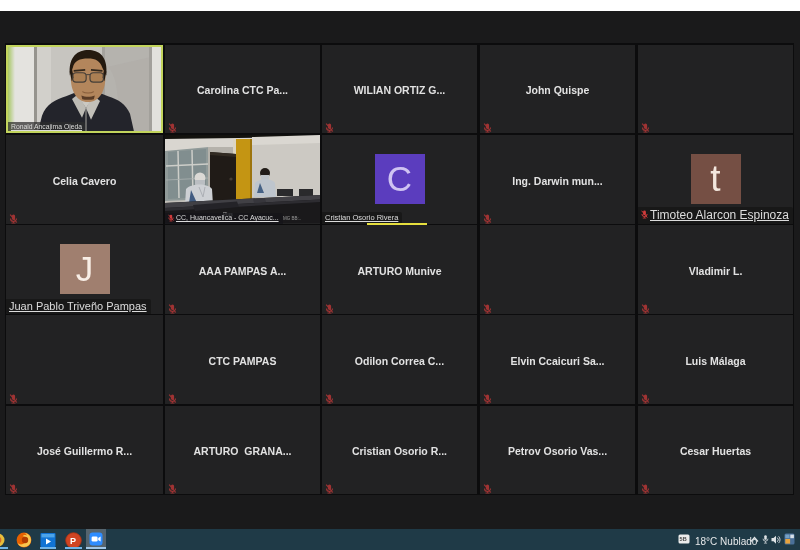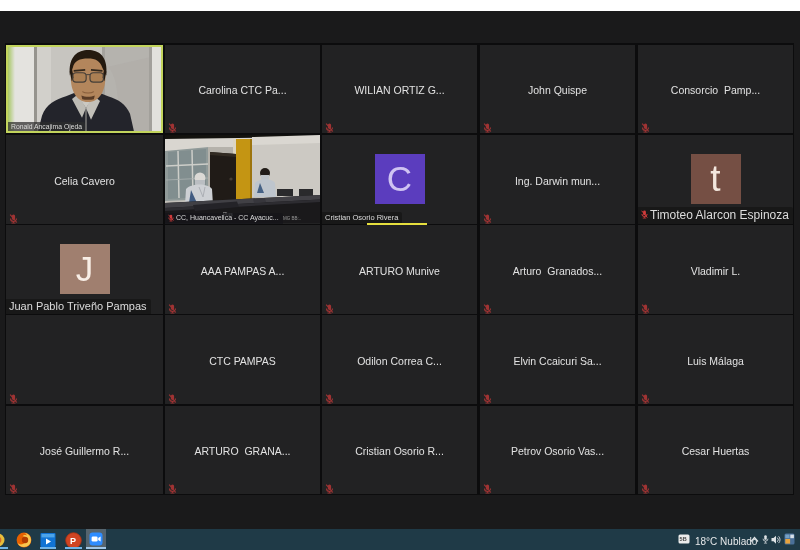--- a/index.html
+++ b/index.html
@@ -1,21 +1,21 @@
 <!DOCTYPE html>
 <html><head>
 <meta charset="utf-8">
 <style>
 html,body{margin:0;padding:0;}
 body{width:800px;height:550px;background:#ffffff;font-family:"Liberation Sans",sans-serif;overflow:hidden;position:relative;}
 *{-webkit-font-smoothing:antialiased;}
 .win{position:absolute;left:0;top:11px;width:800px;height:518px;background:#1a1a1b;}
 .tile{position:absolute;width:155px;height:88.5px;background:#222223;overflow:hidden;}
-.nm{position:absolute;left:0;right:0;top:calc(50% + 1.5px);transform:translateY(-50%);text-align:center;color:#e2e2e2;font-weight:normal;font-size:10.5px;}
-.lbl{position:absolute;left:0;bottom:0;display:flex;align-items:center;background:rgba(16,16,16,0.55);padding:1px 4px 2px 3px;color:#dcdcdc;font-size:7.5px;border-radius:0 2px 0 0;white-space:nowrap;}
+.nm{position:absolute;left:0;right:0;top:calc(50% + 1.5px);transform:translateY(-50%);text-align:center;color:#e2e2e2;font-weight:bold;font-size:10.5px;}
+.lbl{position:absolute;left:0;bottom:0;display:flex;align-items:center;background:rgba(16,16,16,0.55);padding:1px 4px 2px 3px;color:#dcdcdc;font-size:7.5px;border-radius:0 2px 0 0;white-space:nowrap;text-decoration:underline;}
 .mic{position:absolute;left:2.5px;bottom:0px;width:9px;height:10px;opacity:0.88;}
 .av{position:absolute;left:50%;top:19px;width:50px;height:50px;transform:translateX(-50%);display:flex;align-items:center;justify-content:center;}
 .taskbar{position:absolute;left:0;top:529px;width:800px;height:21px;background:#1f3a47;}
 .gridbg{position:absolute;left:5px;top:43px;width:789px;height:452px;background:#0c0c0d;}
 </style>
 </head>
 <body>
 <div class="win"></div>
 <div class="gridbg"></div>
 
@@ -87,21 +87,20 @@
       <g fill="#b23636">
         <rect x="2.4" y="0.5" width="3.2" height="5.4" rx="1.6"></rect>
         <path d="M1,4.4 a3,3 0 0 0 6,0" fill="none" stroke="#b23636" stroke-width="1.1"></path>
         <rect x="3.5" y="7.2" width="1" height="1.6"></rect>
         <rect x="2" y="8.6" width="4" height="0.9"></rect>
       </g>
       <line x1="0.7" y1="0.7" x2="7.3" y2="8.5" stroke="#b23636" stroke-width="1.1"></line>
     </svg>
   </div>
 <div class="tile" style="left:638px;top:44.5px;">
-    <span class="nm">Consorcio&nbsp; Pamp...</span>
     <svg class="mic" viewBox="0 0 8 10">
       <g fill="#b23636">
         <rect x="2.4" y="0.5" width="3.2" height="5.4" rx="1.6"></rect>
         <path d="M1,4.4 a3,3 0 0 0 6,0" fill="none" stroke="#b23636" stroke-width="1.1"></path>
         <rect x="3.5" y="7.2" width="1" height="1.6"></rect>
         <rect x="2" y="8.6" width="4" height="0.9"></rect>
       </g>
       <line x1="0.7" y1="0.7" x2="7.3" y2="8.5" stroke="#b23636" stroke-width="1.1"></line>
     </svg>
   </div>
@@ -229,21 +228,20 @@
       <g fill="#b23636">
         <rect x="2.4" y="0.5" width="3.2" height="5.4" rx="1.6"></rect>
         <path d="M1,4.4 a3,3 0 0 0 6,0" fill="none" stroke="#b23636" stroke-width="1.1"></path>
         <rect x="3.5" y="7.2" width="1" height="1.6"></rect>
         <rect x="2" y="8.6" width="4" height="0.9"></rect>
       </g>
       <line x1="0.7" y1="0.7" x2="7.3" y2="8.5" stroke="#b23636" stroke-width="1.1"></line>
     </svg>
   </div>
 <div class="tile" style="left:480px;top:225px;">
-    <span class="nm">Arturo&nbsp; Granados...</span>
     <svg class="mic" viewBox="0 0 8 10">
       <g fill="#b23636">
         <rect x="2.4" y="0.5" width="3.2" height="5.4" rx="1.6"></rect>
         <path d="M1,4.4 a3,3 0 0 0 6,0" fill="none" stroke="#b23636" stroke-width="1.1"></path>
         <rect x="3.5" y="7.2" width="1" height="1.6"></rect>
         <rect x="2" y="8.6" width="4" height="0.9"></rect>
       </g>
       <line x1="0.7" y1="0.7" x2="7.3" y2="8.5" stroke="#b23636" stroke-width="1.1"></line>
     </svg>
   </div>

